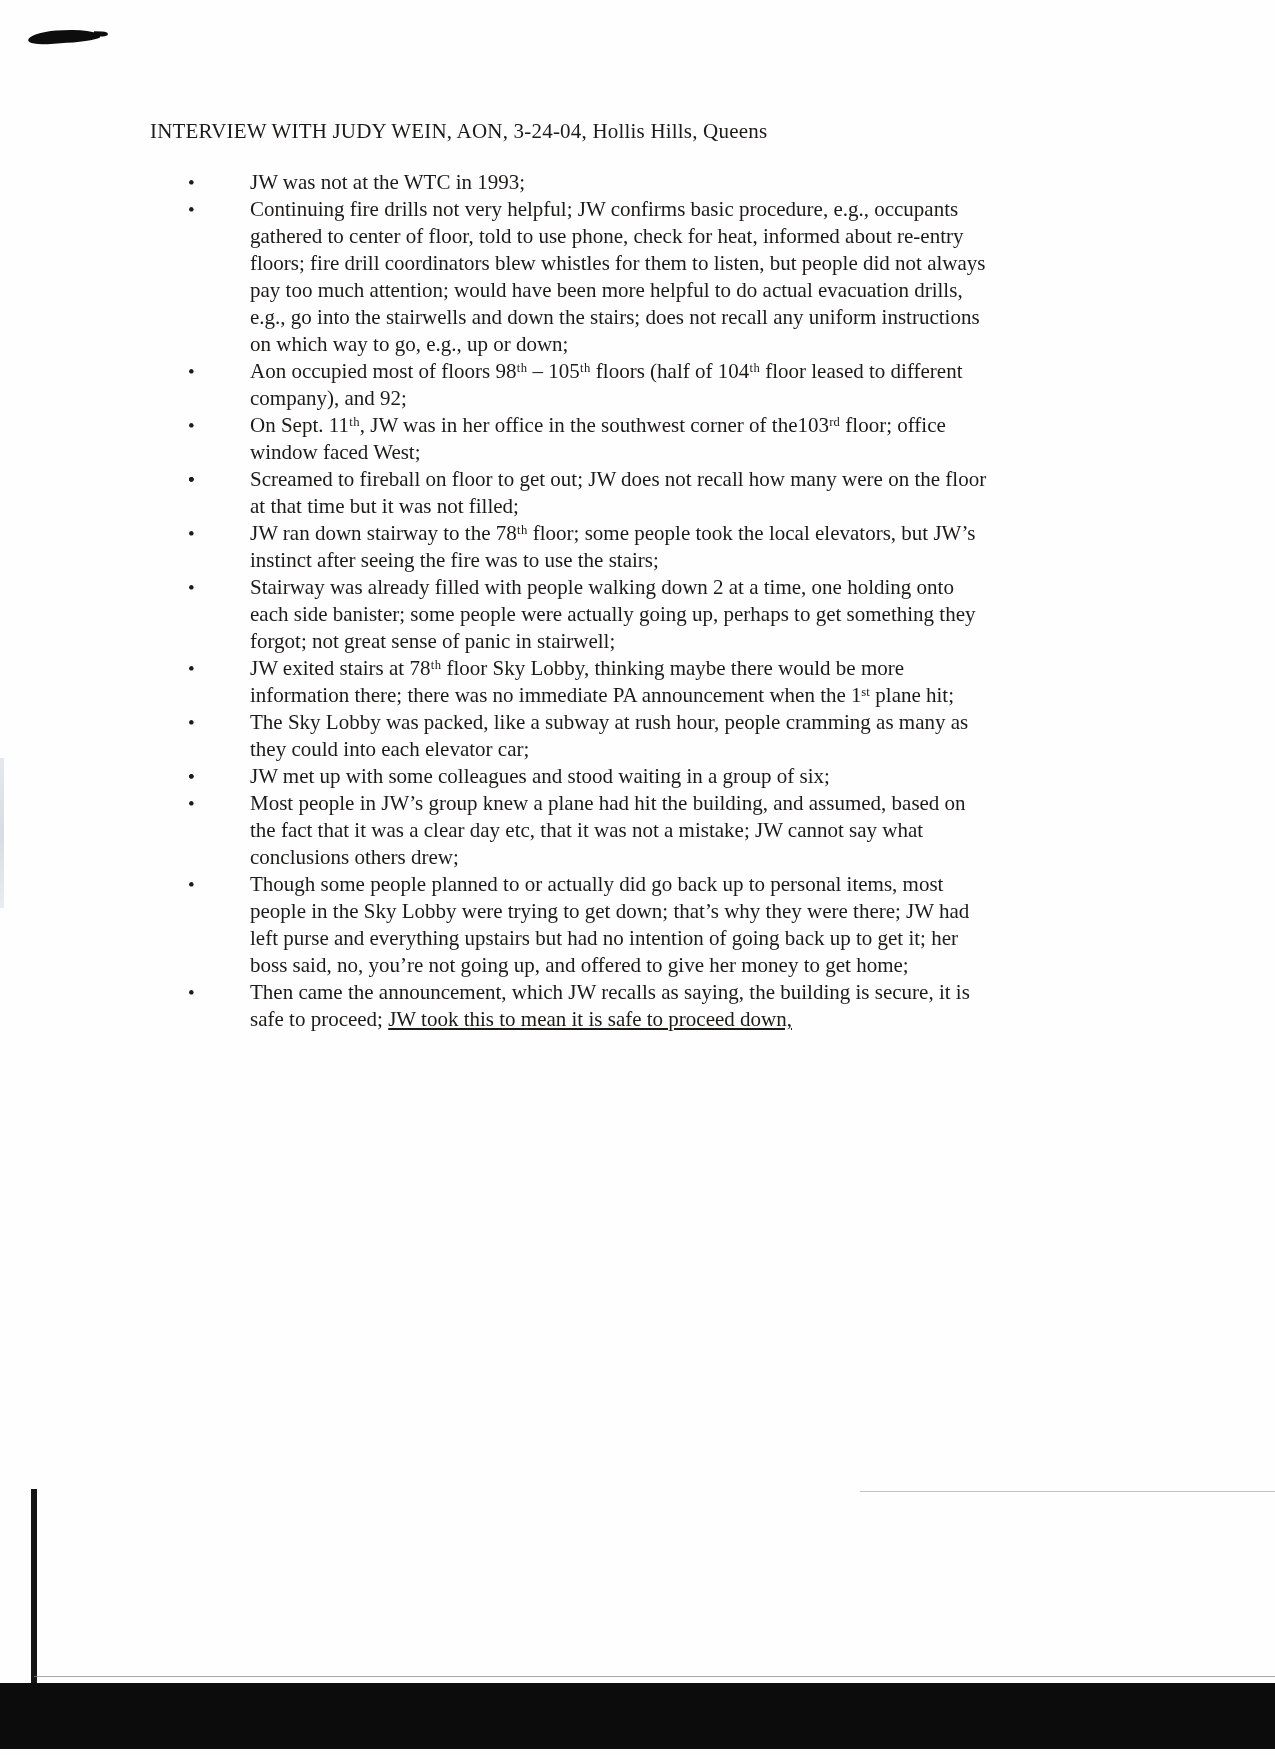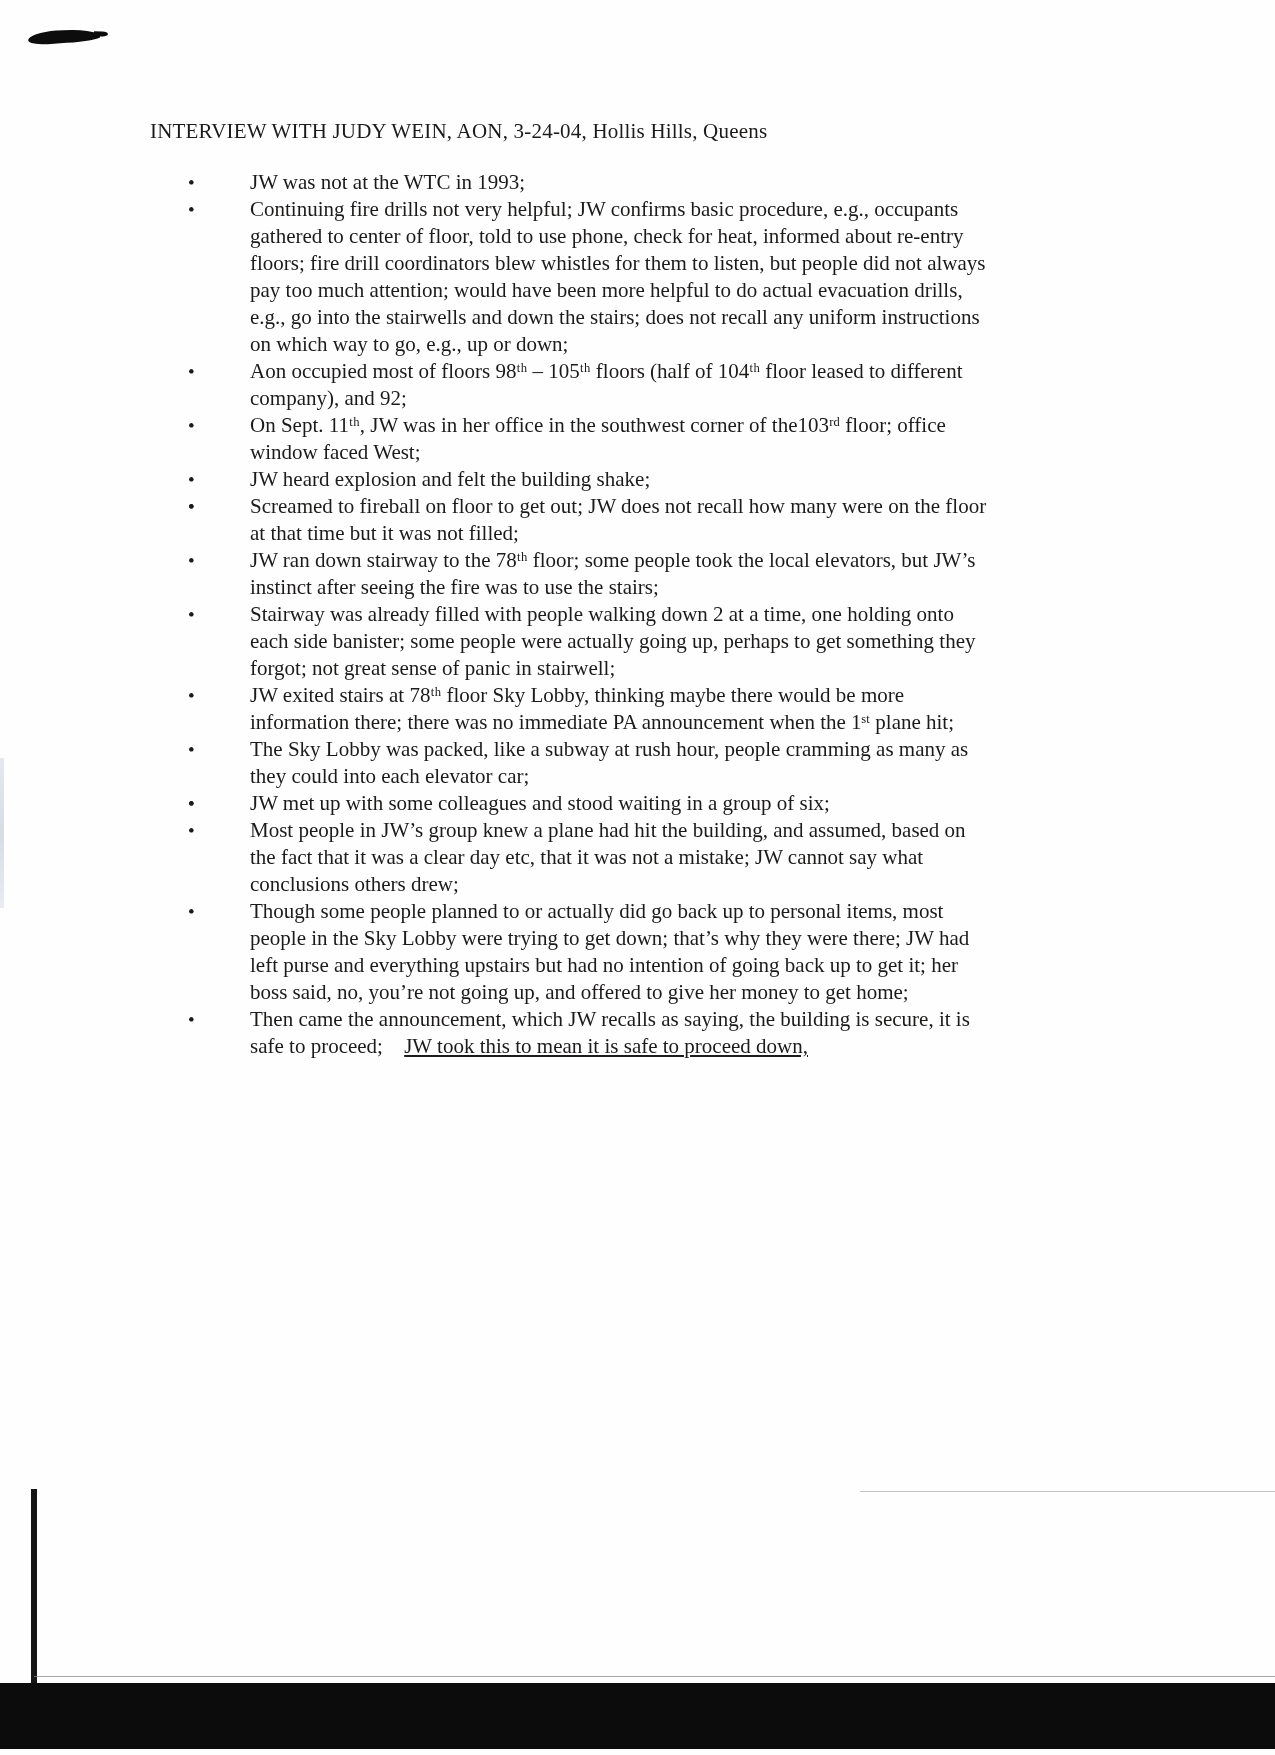--- a/index.html
+++ b/index.html
@@ -37,21 +37,21 @@
     line-height: 27px;
     margin: 0;
   }
   ul.bullets .marker {
     position: absolute;
     left: 38px;
     top: 0;
     font-size: 19px;
   }
   .btext { display: block; font-family: Liberation Serif, serif; }
-  .underline { text-decoration: underline; margin-left: 16px; }
+  .underline { text-decoration: underline; }
 
   
   .mark-top-left {
     position: absolute;
     left: 28px;
     top: 30px;
     width: 72px;
     height: 13px;
     background: #0d0d0d;
     border-radius: 60% 90% 70% 40% / 90% 100% 40% 60%;
@@ -134,21 +134,20 @@
     <li>
       <span class="marker">•</span>
       <span class="btext">Aon occupied most of floors 98ᵗʰ – 105ᵗʰ floors (half of 104ᵗʰ floor leased to different company), and 92;</span>
     </li>
     <li>
       <span class="marker">•</span>
       <span class="btext">On Sept. 11ᵗʰ, JW was in her office in the southwest corner of the103ʳᵈ floor; office window faced West;</span>
     </li>
     <li>
       <span class="marker">•</span>
-      <span class="btext">JW heard explosion and felt the building shake;</span>
     </li>
     <li>
       <span class="marker">•</span>
     </li>
     <li>
       <span class="marker">•</span>
       <span class="btext">Screamed to fireball on floor to get out; JW does not recall how many were on the floor at that time but it was not filled;</span>
     </li>
     <li>
       <span class="marker">•</span>

